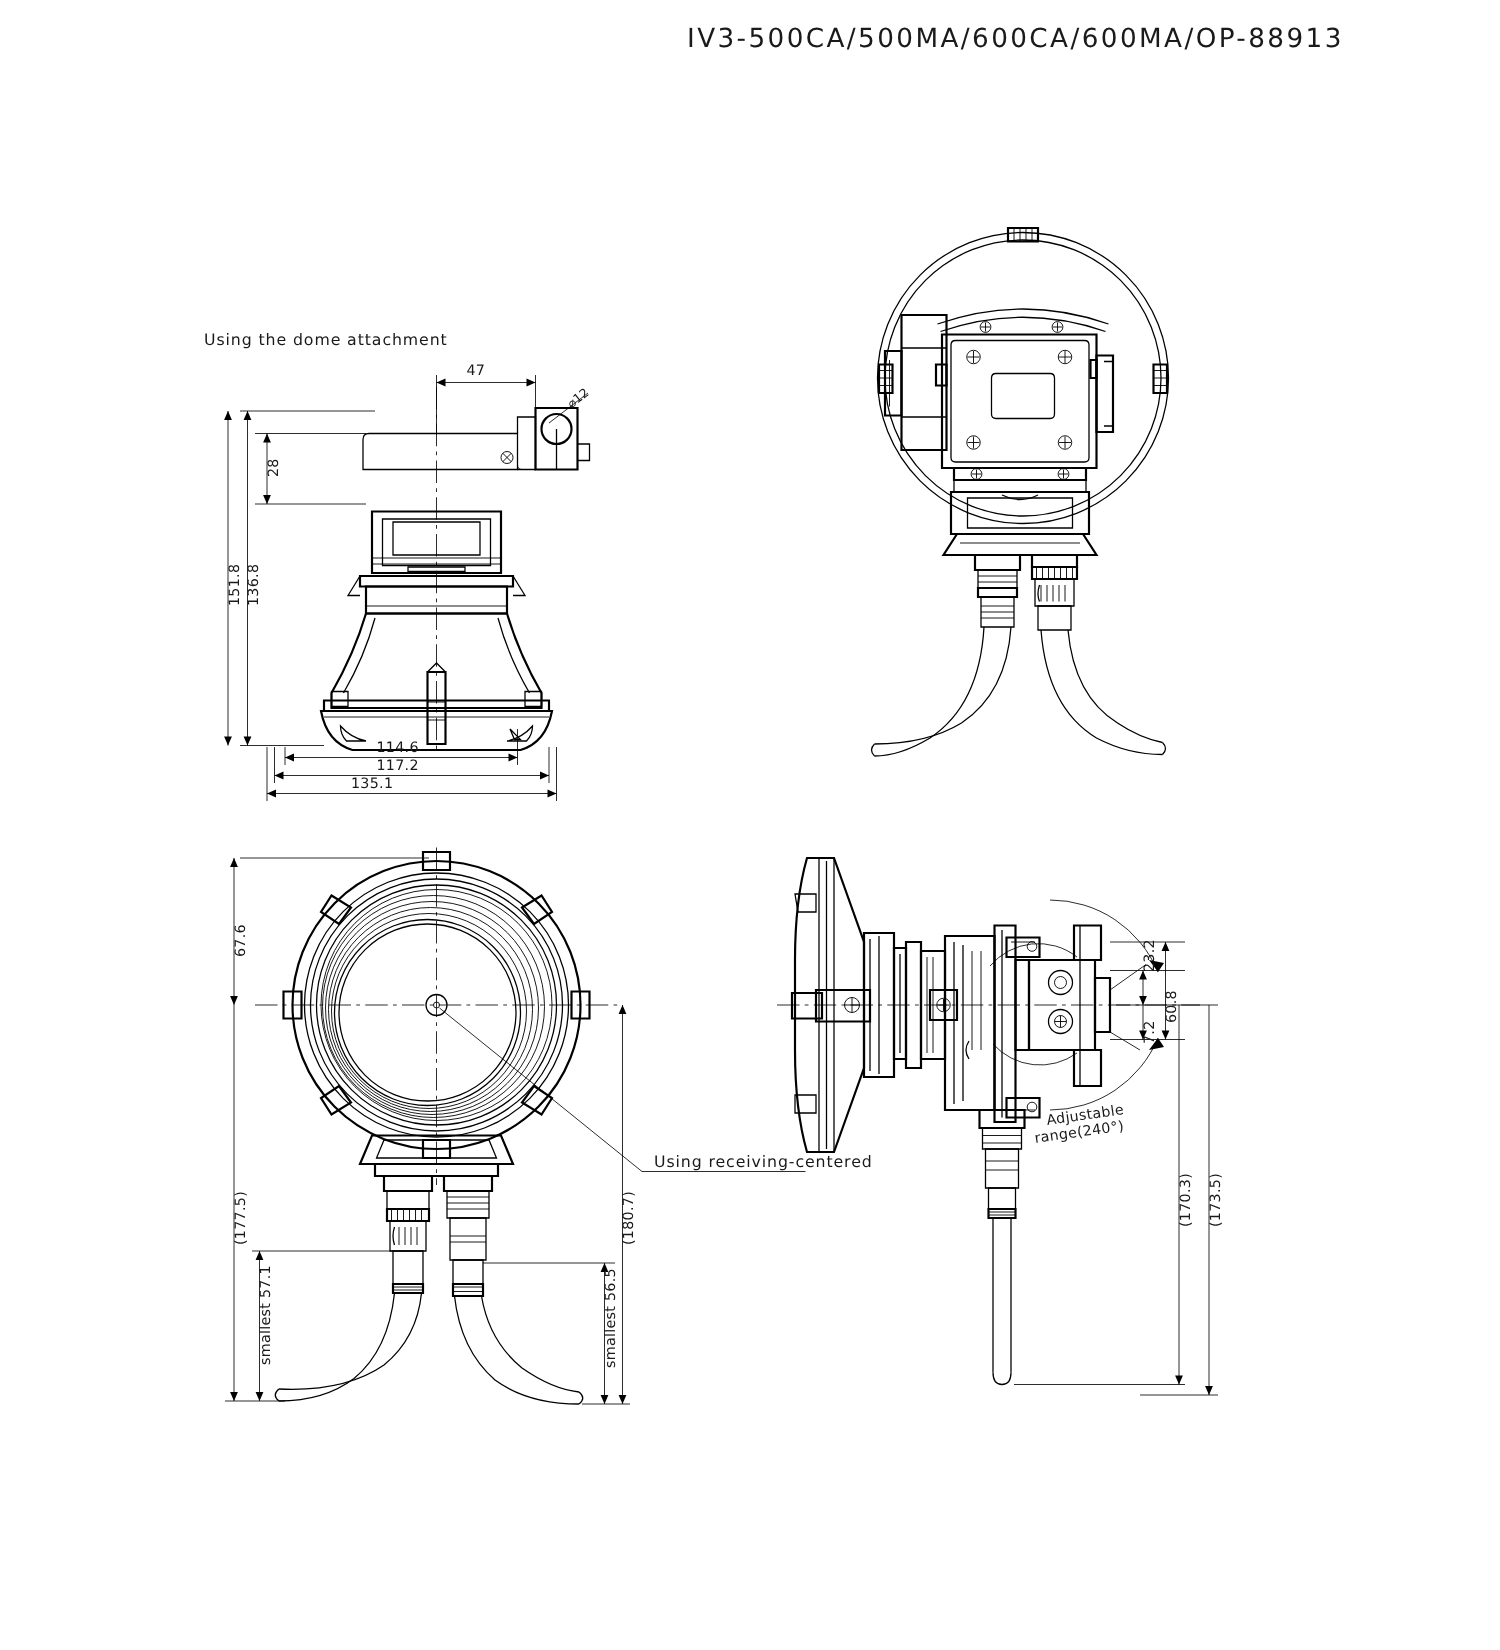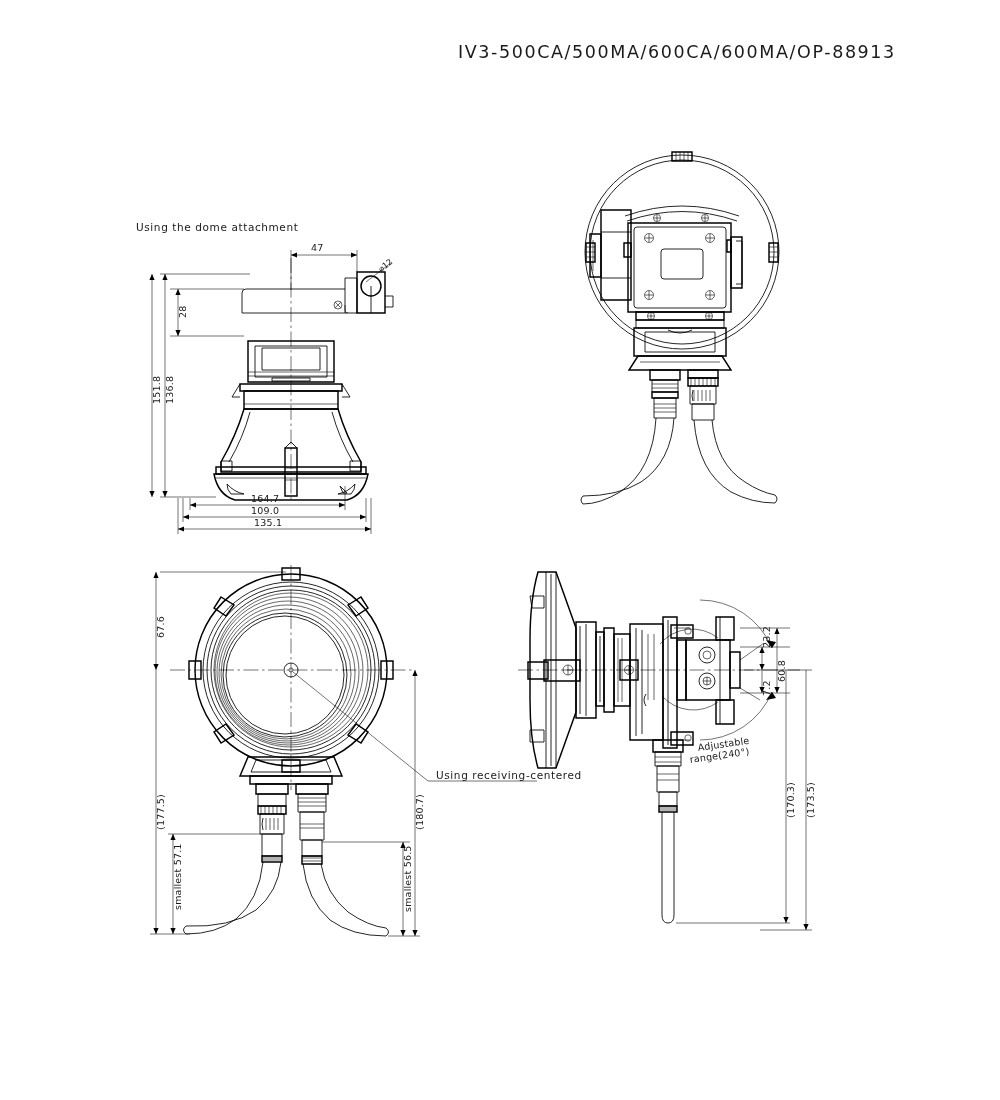--- a/index.html
+++ b/index.html
@@ -17,21 +17,21 @@
   .ln-t{stroke:#000;fill:none;stroke-width:.6;}
   .ln-h{stroke:#000;fill:none;stroke-width:1.45;}
   .ln-d{stroke:#000;fill:none;stroke-width:.55;}
   .ctr{stroke:#000;fill:none;stroke-width:.55;stroke-dasharray:15 3.5 2.5 3.5;}
 </style>
 </head>
 <body>
 
 <div id="sheet">
 
-  <div class="t title" style="left:458px;top:42px;">IV3-500CA/500MA/600CA/600MA/OP-88913</div>
+  <div class="t title" style="left:458px;top:16px;">IV3-500CA/500MA/600CA/600MA/OP-88913</div>
 
   <div class="t lbl" style="left:136px;top:221px;">Using the dome attachment</div>
 
   <svg width="1000" height="1100">
     <g>
 
       <line class="ctr" x1="291" y1="258" x2="291" y2="500"></line>
 
       <path class="ln" d="M242,313 L242,293 Q242,289 246,289 L345,289 L345,313 Z"></path>
       <path class="ln" d="M345,289 L345,278 L357,278 L357,313 L345,313"></path>
@@ -117,23 +117,23 @@
       <path d="M178,529 L184,526.4 L184,531.6 Z" fill="#000"></path>
       <path d="M371,529 L365,526.4 L365,531.6 Z" fill="#000"></path>
     </g>
   </svg>
 
   <div class="t dim" style="left:311px;top:242px;">47</div>
   <div class="t dim-s" style="left:376px;top:266px;transform:rotate(-38deg);transform-origin:0 0;">⌀12</div>
   <div class="t dim rot90" style="left:177px;top:318px;">28</div>
   <div class="t dim rot90" style="left:151px;top:404px;">151.8</div>
   <div class="t dim rot90" style="left:164px;top:404px;">136.8</div>
-  <div class="t dim" style="left:251px;top:493px;">164.7</div>
-  <div class="t dim" style="left:251px;top:505px;">109.0</div>
-  <div class="t dim" style="left:254px;top:517px;">135.1</div>
+  <div class="t dim" style="left:251px;top:493px;">114.6</div>
+  <div class="t dim" style="left:251px;top:505px;">117.2</div>
+  <div class="t dim" style="left:234px;top:517px;">135.1</div>
 
   <svg width="1000" height="1100">
     <g>
 
       <circle class="ln" cx="682" cy="252" r="97"></circle>
       <circle class="ln" cx="682" cy="252" r="92"></circle>
 
       <path class="ln-h" d="M672,152 L692,152 L692,161 L672,161 Z"></path>
       <path class="ln-t" d="M676,152 L676,161 M680,152 L680,161 M684,152 L684,161 M688,152 L688,161"></path>
       <path class="ln-h" d="M586,243 L595,243 L595,262 L586,262 Z"></path>

